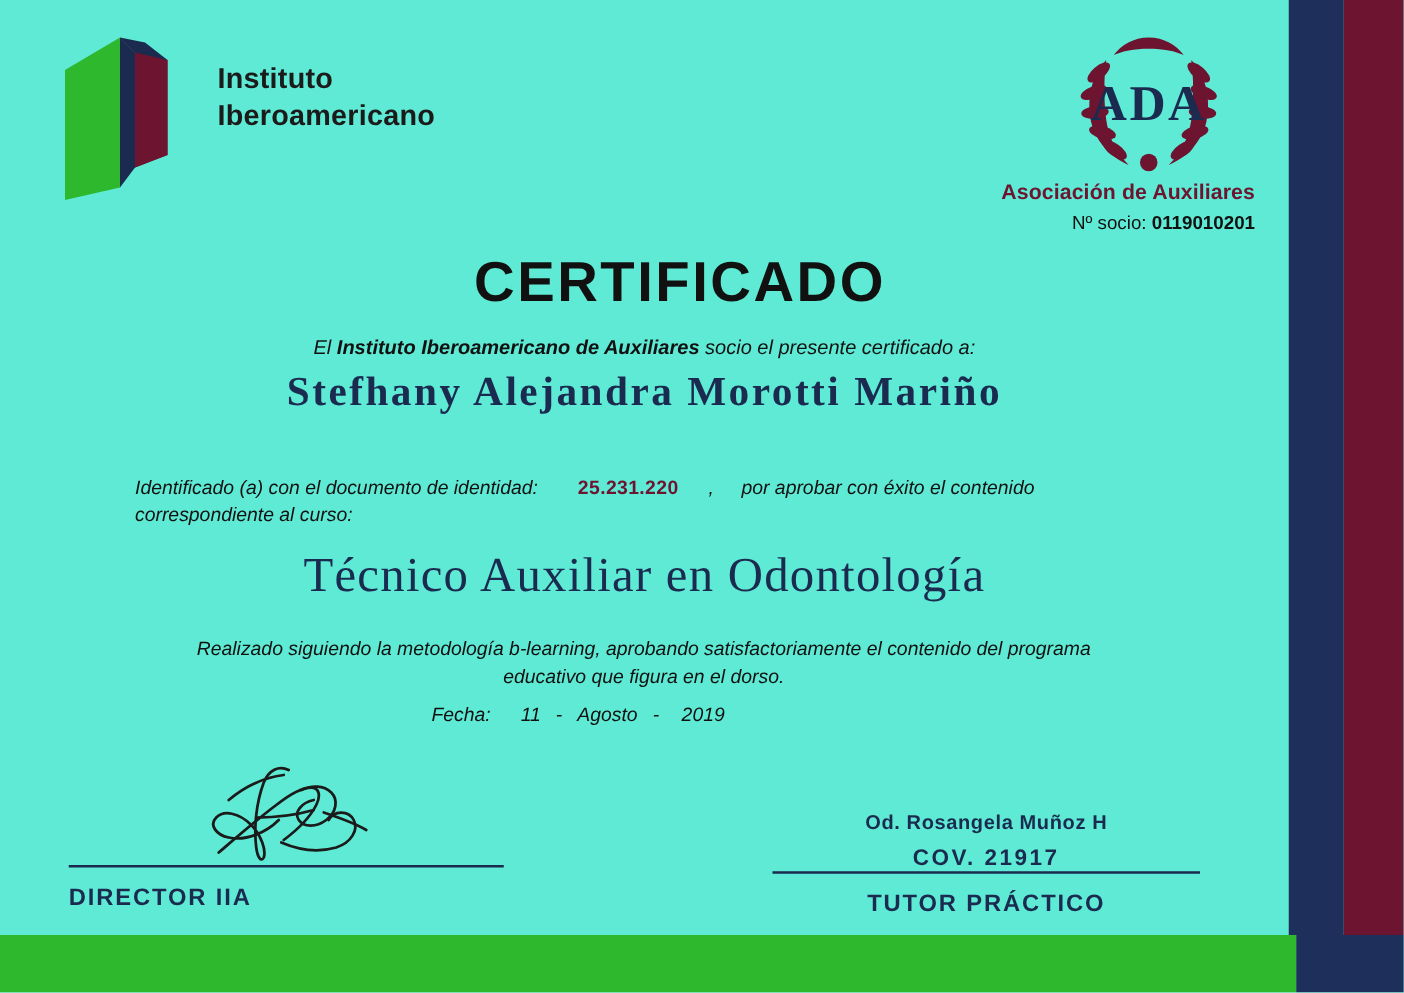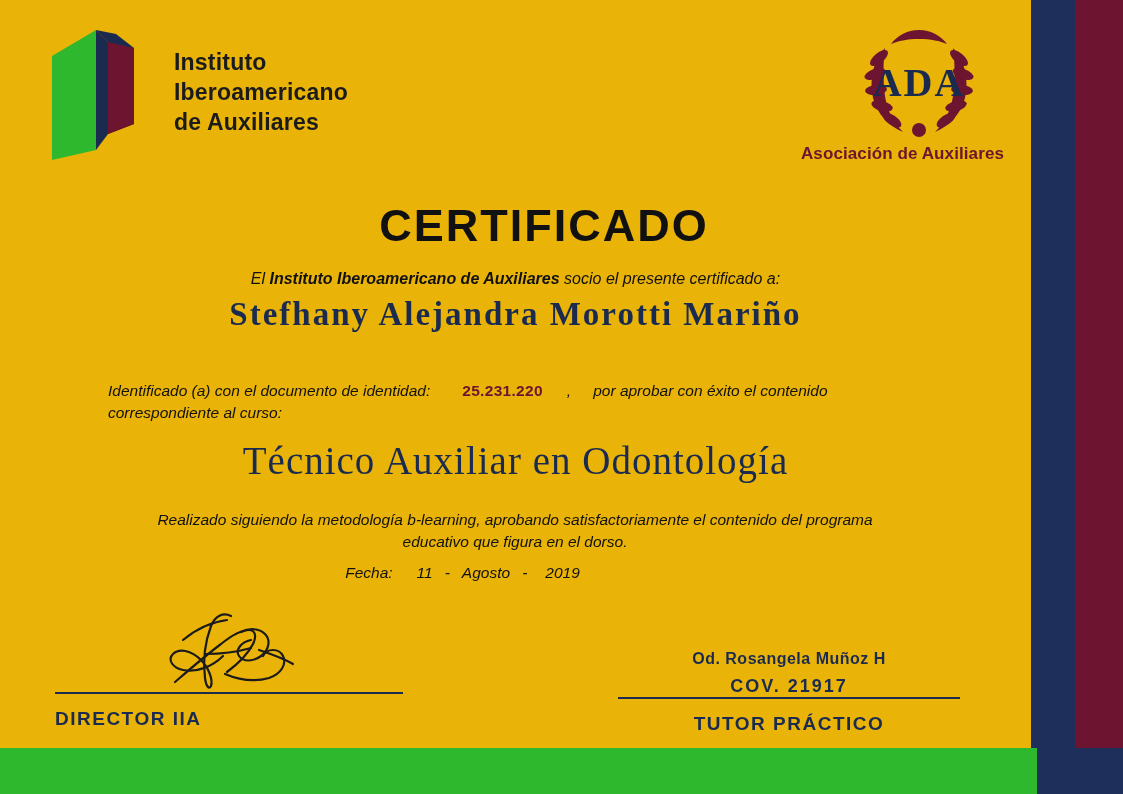--- a/index.html
+++ b/index.html
@@ -12,21 +12,21 @@
     height: 794px;
     font-family: "Liberation Sans", sans-serif;
     overflow: hidden;
     position: relative;
   }
 
   .certificate {
     position: relative;
     width: 1123px;
     height: 794px;
-    background: #eab308;
+    background: #5eead4;
     overflow: hidden;
   }
 
   
   .bar-right-navy {
     position: absolute;
     top: 0;
     left: 1031px;
     width: 44px;
     height: 748px;
@@ -285,21 +285,20 @@
           <polygon points="6,28 50,2 50,122 6,132" fill="#2eb82e"></polygon>
           <polygon points="50,2 50,122 62,106 62,14" fill="#1a2b4f"></polygon>
           <polygon points="50,2 88,20 88,96 62,106 62,14" fill="#6d1430"></polygon>
           <polygon points="62,14 88,20 88,96 62,106" fill="#6d1430"></polygon>
           <polygon points="50,2 62,14 88,20 70,6" fill="#1a2b4f"></polygon>
         </svg>
       </div>
       <div class="iia-text">
         <div>Instituto</div>
         <div>Iberoamericano</div>
-        <div>de Auxiliares</div>
       </div>
     </div>
 
     <div class="ada-block">
       <div class="ada-emblem">
         <svg width="140" height="118" viewBox="0 0 140 118" xmlns="http://www.w3.org/2000/svg">
           <g fill="#6d1430">
             <path d="M70 6 C58 6 48 12 42 20 C49 17 58 15 70 15 C82 15 91 17 98 20 C92 12 82 6 70 6 Z"></path>
             <path d="M36 24 C24 36 20 56 24 74 C28 90 40 102 54 108 C44 98 38 86 36 72 C34 56 34 38 36 24 Z"></path>
             <path d="M104 24 C116 36 120 56 116 74 C112 90 100 102 86 108 C96 98 102 86 104 72 C106 56 106 38 104 24 Z"></path>
@@ -312,20 +311,24 @@
             <ellipse cx="114" cy="50" rx="11" ry="5" transform="rotate(20 114 50)"></ellipse>
             <ellipse cx="113" cy="66" rx="11" ry="5" transform="rotate(5 113 66)"></ellipse>
             <ellipse cx="107" cy="82" rx="11" ry="5" transform="rotate(-15 107 82)"></ellipse>
             <ellipse cx="97" cy="96" rx="11" ry="5" transform="rotate(-35 97 96)"></ellipse>
             <circle cx="70" cy="106" r="7"></circle>
           </g>
           <text x="70" y="72" text-anchor="middle" font-family="Liberation Serif, serif" font-size="40" font-weight="bold" fill="#1a2b4f" letter-spacing="2">ADA</text>
         </svg>
       </div>
       <div class="ada-title">Asociación de Auxiliares</div>
+      <div class="ada-socio">
+        <span>Nº socio:</span>
+        <b>0119010201</b>
+      </div>
     </div>
   </div>
 
   <div class="title">CERTIFICADO</div>
 
   <div class="intro">
     <span>El</span>
     <b>Instituto Iberoamericano de Auxiliares</b>
     <span>socio el presente certificado a:</span>
   </div>

